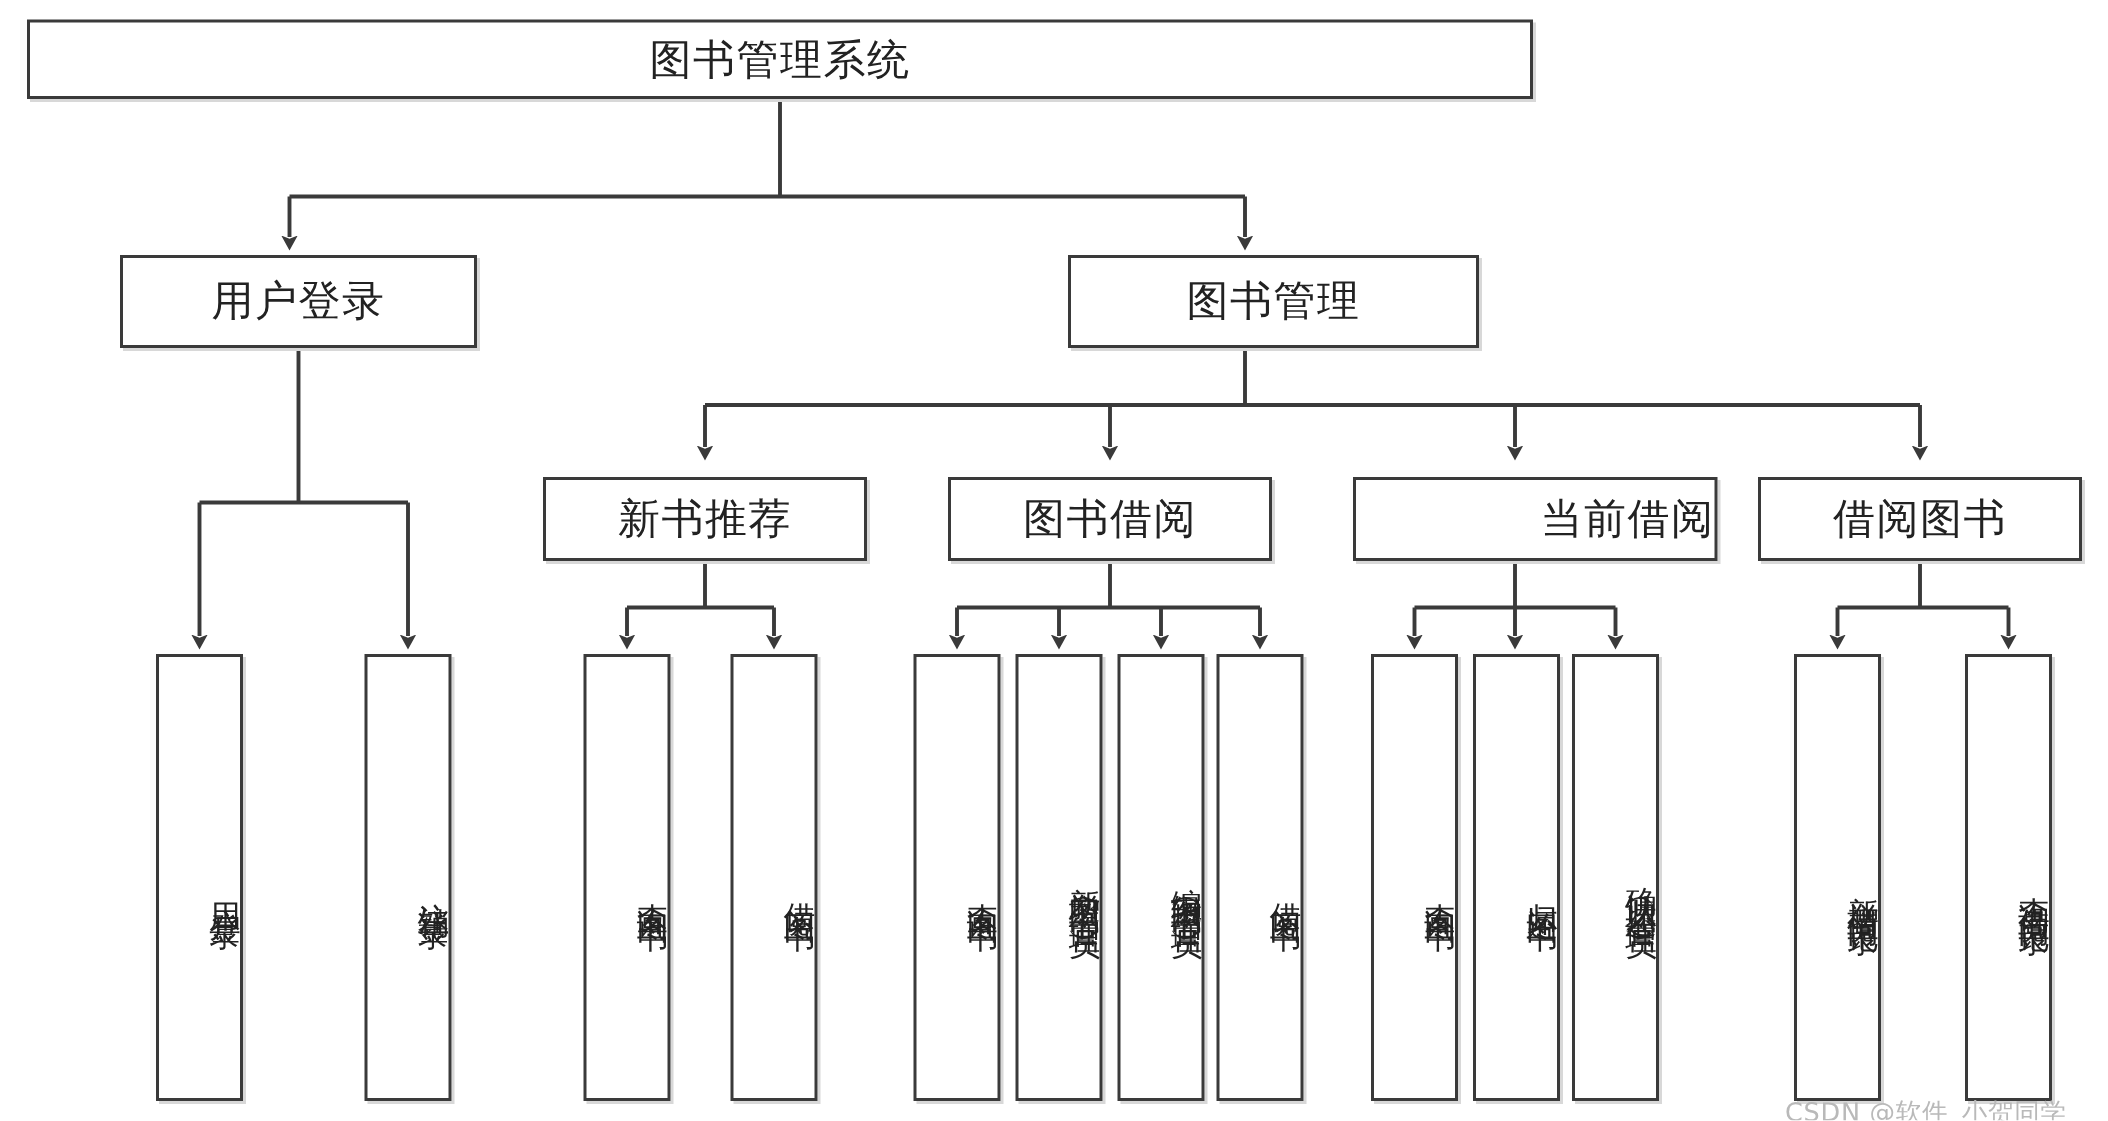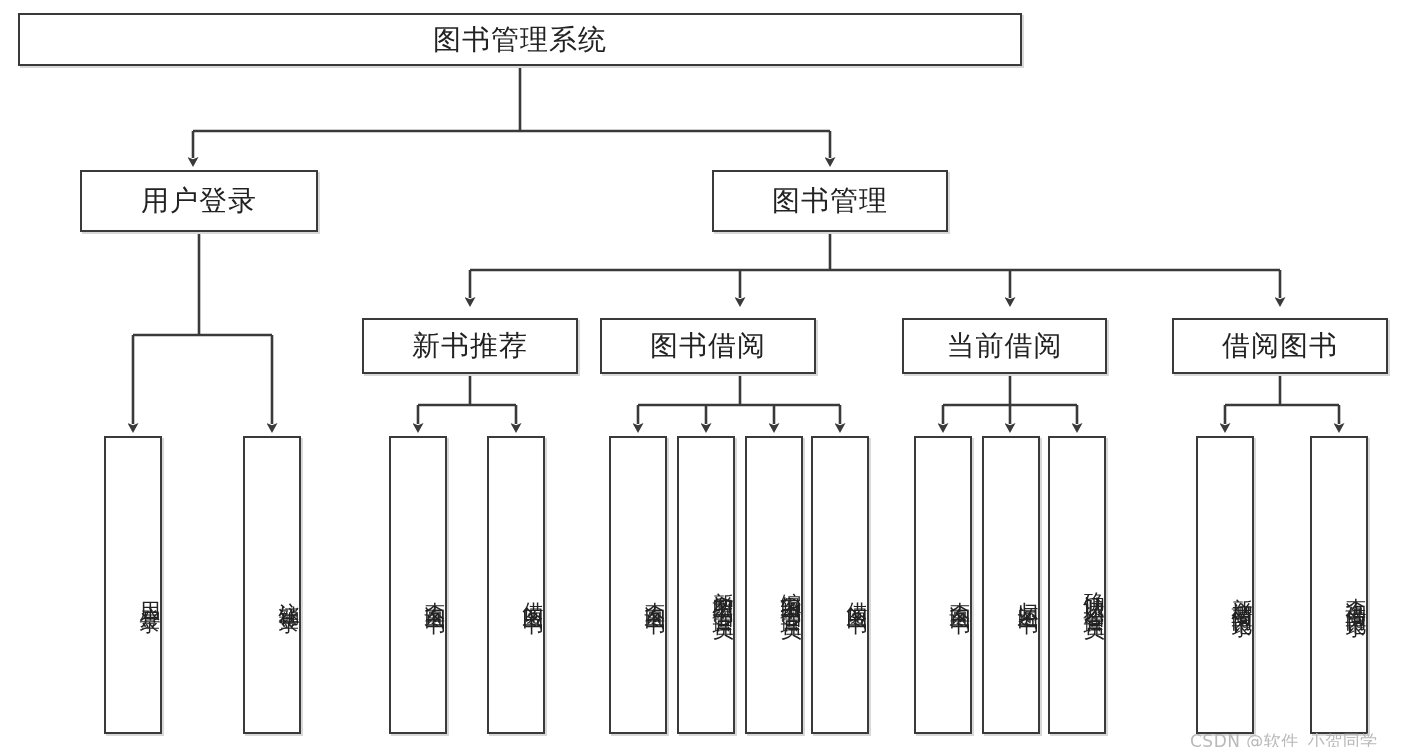--- a/index.html
+++ b/index.html
@@ -122,31 +122,31 @@
     </g>
   </svg>
 
   <div class="node node-h" style="left:18px; top:13px; width:1004px; height:53px;">
     <span>图书管理系统</span>
   </div>
 
   <div class="node node-h" style="left:80px; top:170px; width:238px; height:62px;">
     <span>用户登录</span>
   </div>
-  <div class="node node-h" style="left:712px; top:170px; width:236px; height:62px;">
+  <div class="node node-h" style="left:712px; top:170px; width:274px; height:62px;">
     <span>图书管理</span>
   </div>
 
   <div class="node node-h" style="left:362px; top:318px; width:216px; height:56px;">
     <span>新书推荐</span>
   </div>
-  <div class="node node-h" style="left:600px; top:318px; width:216px; height:56px;">
+  <div class="node node-h" style="left:632px; top:318px; width:216px; height:56px;">
     <span>图书借阅</span>
   </div>
-  <div class="node node-h" style="left:902px; top:318px; width:205px; height:56px;">
+  <div class="node node-h" style="left:902px; top:318px; width:243px; height:56px;justify-content:flex-end;">
     <span>当前借阅</span>
   </div>
   <div class="node node-h" style="left:1172px; top:318px; width:216px; height:56px;">
     <span>借阅图书</span>
   </div>
 
   <div class="node node-v" style="left:104px; top:436px; width:58px; height:298px;">
     <span>用户登录</span>
   </div>
   <div class="node node-v" style="left:243px; top:436px; width:58px; height:298px;">

